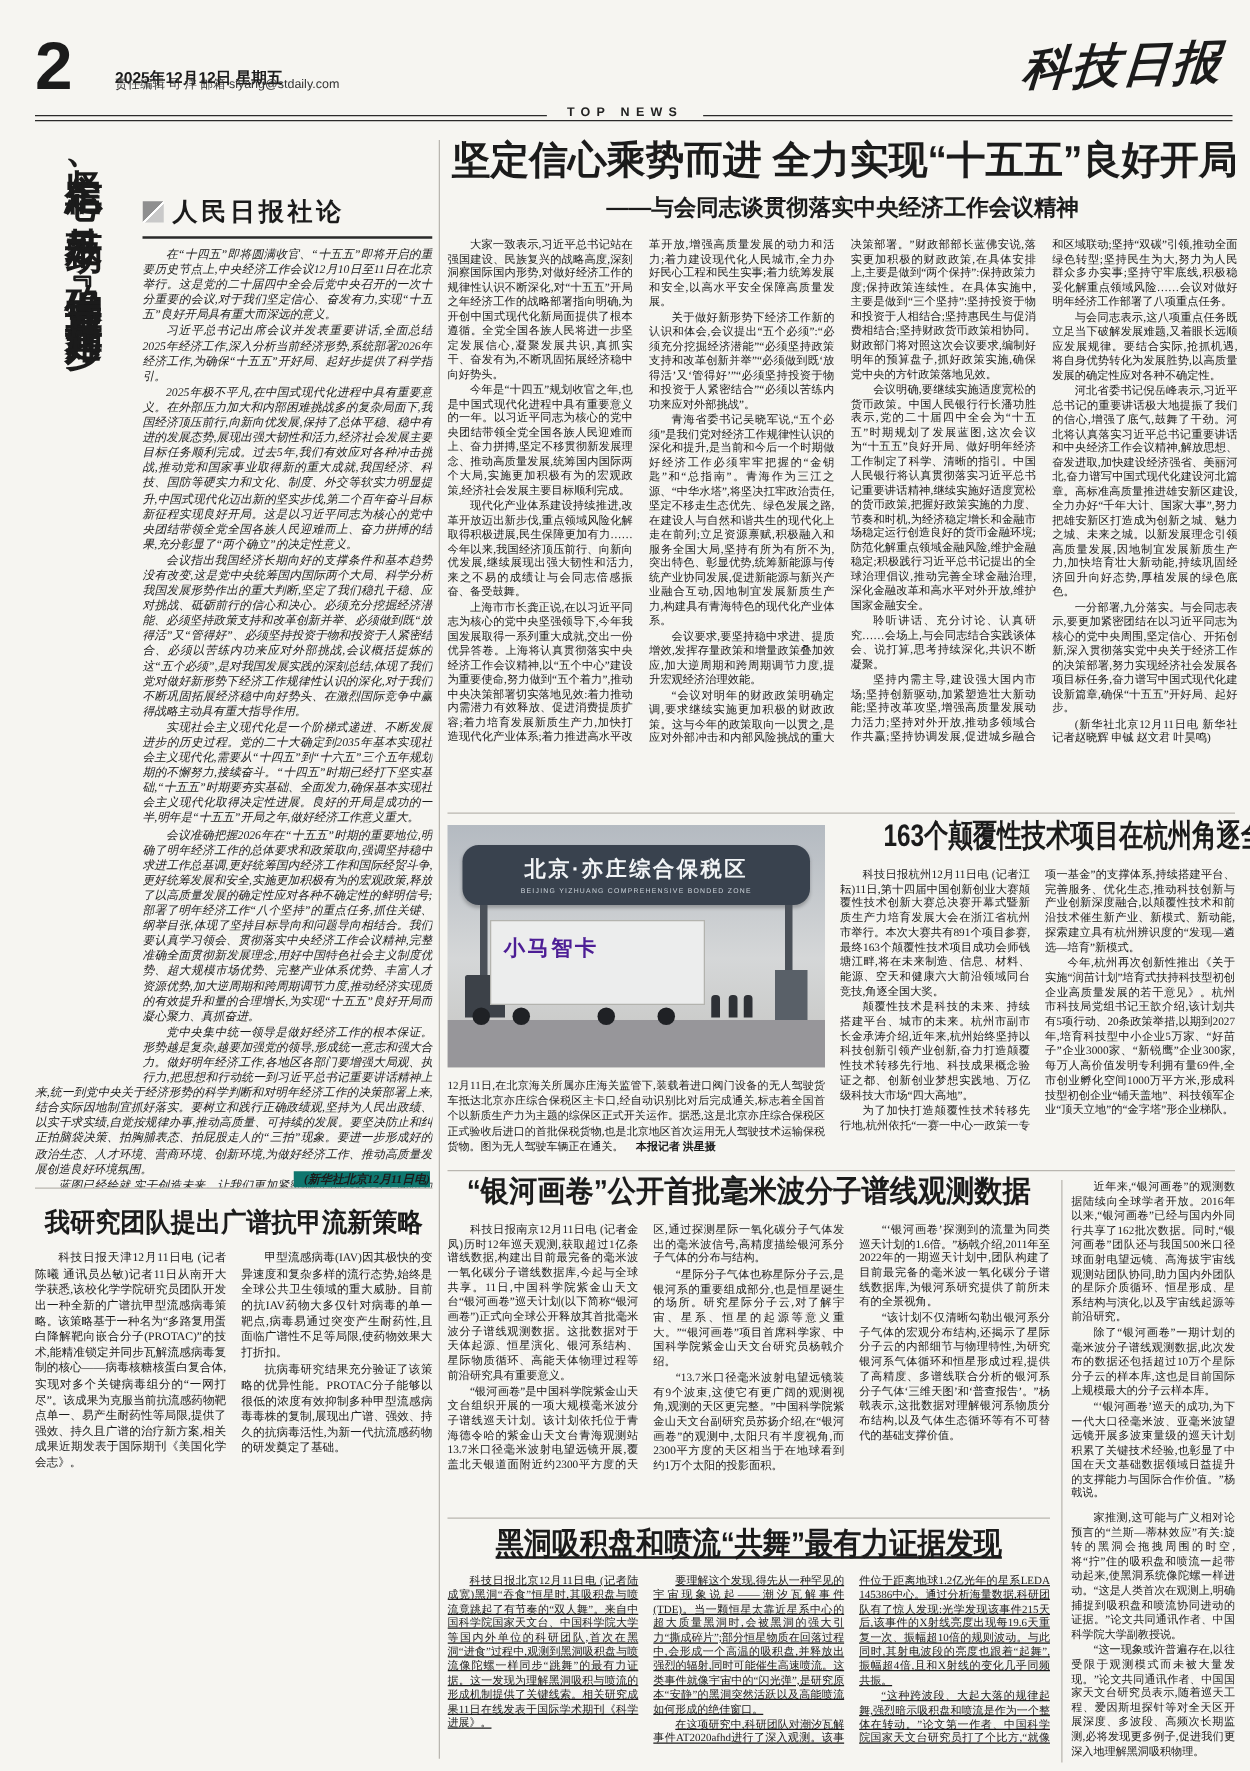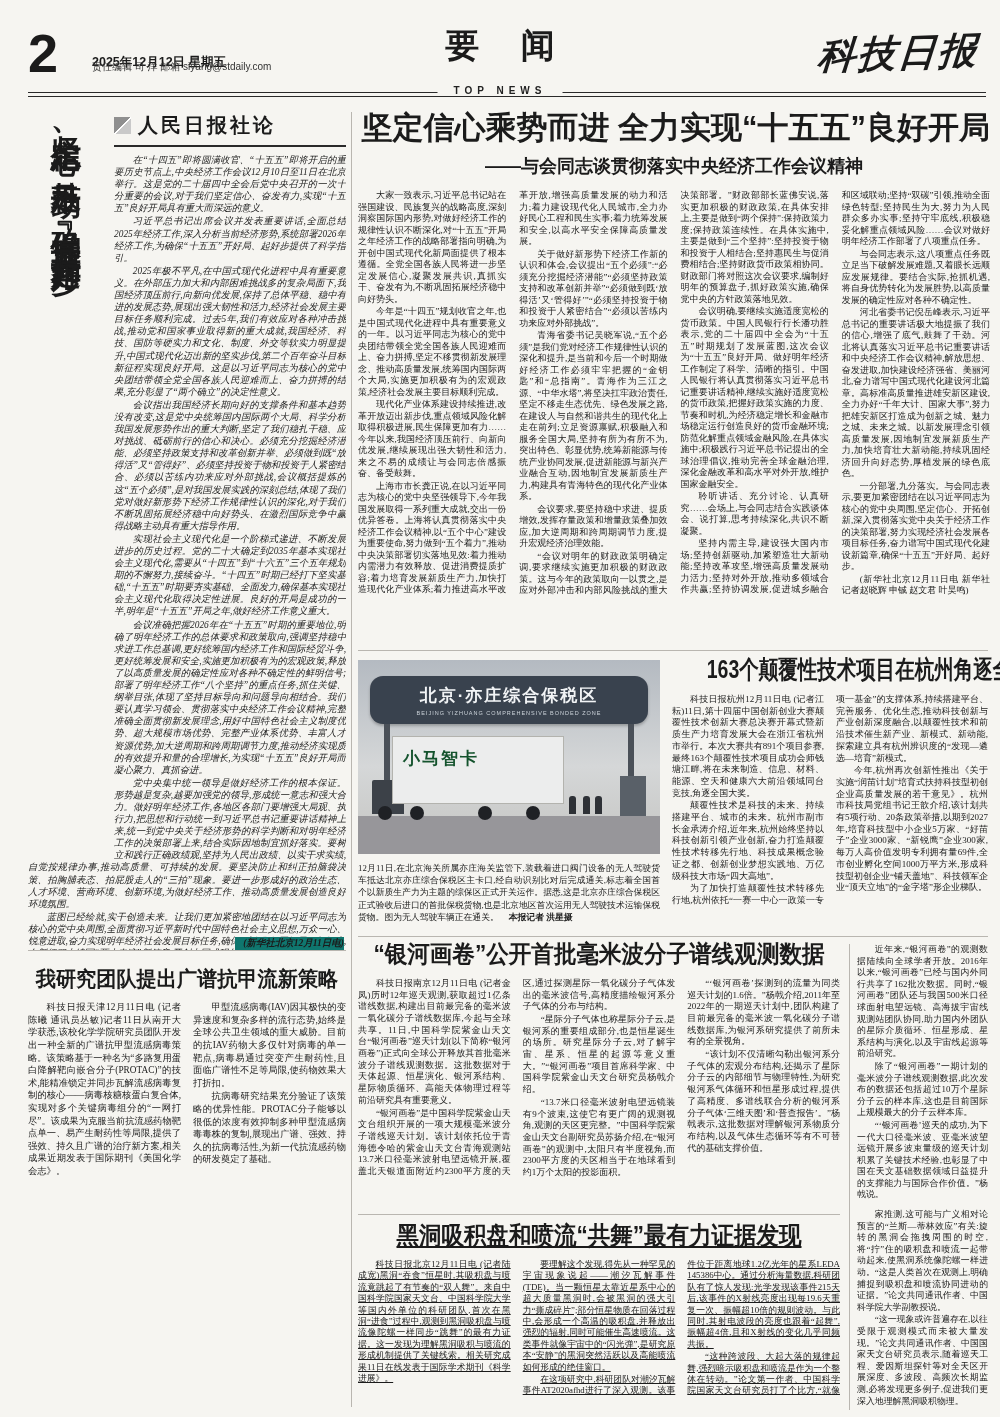--- a/index.html
+++ b/index.html
@@ -24,21 +24,21 @@
   
   .hl { position:absolute; border-top:1px solid #b9b6b0; }
   .vl { position:absolute; border-left:1px solid #b9b6b0; }
   .para { margin:0 0 1px 0; text-indent:2em; }
   .body-text { text-align:justify; }
   
   .editorial { position:absolute; left:28px; top:112px; width:318px; height:838px; overflow:hidden; }
   .v-headline { float:left; width:76px; height:748px; margin-right:10px;
     writing-mode:vertical-rl; text-orientation:upright;
     font:900 30px/76px "Liberation Sans",sans-serif; letter-spacing:3px; }
-  .ed-header { overflow:hidden; border-bottom:2px solid #2a2a2a; padding-bottom:6px; margin-bottom:7px; }
+  .ed-header { overflow:hidden; border-bottom:2px solid #2a2a2a; padding-bottom:6px; margin-bottom:7px;margin-top:44px; }
   .ed-icon { display:inline-block; width:17px; height:17px; vertical-align:-2px; margin-right:7px;
     background:linear-gradient(135deg,#8f8f8f 0 48%,#fff 48% 55%,#c9c9c9 55%); }
   .ed-title { font:900 20px "Liberation Sans",sans-serif; letter-spacing:3px; }
   .ed-body { font-style:italic; font-size:9.4px; line-height:12.1px; }
   .ed-credit { position:absolute; right:2px; bottom:0; background:#0f766e; padding-left:8px;
     font:700 9.5px "Liberation Serif",serif; font-style:italic; }
   
   .main-article { position:absolute; left:358px; top:110px; width:632px; }
   .main-head { text-align:right; font:900 31px/1.15 "Liberation Sans",sans-serif; letter-spacing:0; }
   .main-sub  { text-align:center; font:700 18px/1.2 "Liberation Sans",sans-serif; margin-top:10px; }
@@ -50,21 +50,21 @@
     background:linear-gradient(#b4bac1 0%,#d5d7d8 55%,#c4c4c1 100%); }
   .sign { position:absolute; left:12px; right:12px; top:16px; height:48px; background:#39424e;
     border-radius:13px; display:flex; flex-direction:column; align-items:center; justify-content:center;
     color:#f2f4f6; box-shadow:0 2px 3px rgba(0,0,0,.25); }
   .sign-cn { font:700 17px "Liberation Sans",sans-serif; letter-spacing:2px; }
   .sign-en { font:400 5.5px "Liberation Sans",sans-serif; letter-spacing:1px; color:#ccd3da; margin-top:3px; }
   .post { position:absolute; top:64px; width:6px; height:56px; background:#4a5058; }
   .ground { position:absolute; left:0; right:0; bottom:0; height:38px; background:#97969a; }
   .truck-box { position:absolute; left:34px; bottom:50px; width:170px; height:66px;
     background:#eceded; border:1px solid #b3b3ae; }
-  .truck-logo { position:absolute; left:10px; top:10px; color:#14532d;
+  .truck-logo { position:absolute; left:10px; top:10px; color:#4c1d95;
     font:900 17px "Liberation Sans",sans-serif; letter-spacing:2px; }
   .truck-cab { position:absolute; left:14px; bottom:40px; width:32px; height:34px; background:#3c4148; border-radius:2px 2px 0 0; }
   .wheel { position:absolute; bottom:34px; width:14px; height:14px; background:#1f2125; border-radius:50%; }
   .booth { position:absolute; right:14px; bottom:38px; width:26px; height:40px; background:#596068; }
   .figure { position:absolute; bottom:40px; width:7px; height:18px; background:#2e3136; border-radius:3px 3px 0 0; }
   .caption { margin-top:8px; font-size:8.8px; line-height:12.2px; text-align:justify; }
   .caption-credit { font-weight:700; margin-left:10px; white-space:nowrap; }
   
   .hz-article { position:absolute; left:672px; top:654px; width:316px; }
   .hz-head { text-align:center; white-space:nowrap; font:900 25px/1.2 "Liberation Sans",sans-serif;
@@ -95,21 +95,20 @@
     font-size:9.3px; line-height:12.6px; height:388px; overflow:hidden; }
 </style>
 </head>
 <body>
 
 <div class="page">
 
   <div class="page-num">2</div>
   <div class="ph-date">2025年12月12日 星期五</div>
   <div class="ph-editor">责任编辑 司 洋  邮箱 siyang@stdaily.com</div>
-  <div class="section-cn">要 闻</div>
   <div class="brand">科技日报</div>
   <div class="header-rule"></div>
   <div class="section-en">TOP NEWS</div>
 
   <div class="vl" style="left:351px; top:112px; height:1295px;"></div>
   <div class="hl" style="left:358px; top:650px; width:630px;"></div>
   <div class="hl" style="left:358px; top:936px; width:630px;"></div>
   <div class="hl" style="left:358px; top:1214px; width:482px;"></div>
   <div class="vl" style="left:849px; top:944px; height:466px;"></div>
   <div class="hl" style="left:28px; top:950px; width:318px;"></div>
@@ -137,21 +136,21 @@
     <div class="main-sub">——与会同志谈贯彻落实中央经济工作会议精神</div>
     <div class="main-body body-text">
         <p class="para">大家一致表示,习近平总书记站在强国建设、民族复兴的战略高度,深刻洞察国际国内形势,对做好经济工作的规律性认识不断深化,对“十五五”开局之年经济工作的战略部署指向明确,为开创中国式现代化新局面提供了根本遵循。全党全国各族人民将进一步坚定发展信心,凝聚发展共识,真抓实干、奋发有为,不断巩固拓展经济稳中向好势头。</p>
         <p class="para">今年是“十四五”规划收官之年,也是中国式现代化进程中具有重要意义的一年。以习近平同志为核心的党中央团结带领全党全国各族人民迎难而上、奋力拼搏,坚定不移贯彻新发展理念、推动高质量发展,统筹国内国际两个大局,实施更加积极有为的宏观政策,经济社会发展主要目标顺利完成。</p>
         <p class="para">现代化产业体系建设持续推进,改革开放迈出新步伐,重点领域风险化解取得积极进展,民生保障更加有力……今年以来,我国经济顶压前行、向新向优发展,继续展现出强大韧性和活力,来之不易的成绩让与会同志倍感振奋、备受鼓舞。</p>
         <p class="para">上海市市长龚正说,在以习近平同志为核心的党中央坚强领导下,今年我国发展取得一系列重大成就,交出一份优异答卷。上海将认真贯彻落实中央经济工作会议精神,以“五个中心”建设为重要使命,努力做到“五个着力”,推动中央决策部署切实落地见效:着力推动内需潜力有效释放、促进消费提质扩容;着力培育发展新质生产力,加快打造现代化产业体系;着力推进高水平改革开放,增强高质量发展的动力和活力;着力建设现代化人民城市,全力办好民心工程和民生实事;着力统筹发展和安全,以高水平安全保障高质量发展。</p>
         <p class="para">关于做好新形势下经济工作新的认识和体会,会议提出“五个必须”:“必须充分挖掘经济潜能”“必须坚持政策支持和改革创新并举”“必须做到既‘放得活’又‘管得好’”“必须坚持投资于物和投资于人紧密结合”“必须以苦练内功来应对外部挑战”。</p>
         <p class="para">青海省委书记吴晓军说,“五个必须”是我们党对经济工作规律性认识的深化和提升,是当前和今后一个时期做好经济工作必须牢牢把握的“金钥匙”和“总指南”。青海作为三江之源、“中华水塔”,将坚决扛牢政治责任,坚定不移走生态优先、绿色发展之路,在建设人与自然和谐共生的现代化上走在前列;立足资源禀赋,积极融入和服务全国大局,坚持有所为有所不为,突出特色、彰显优势,统筹新能源与传统产业协同发展,促进新能源与新兴产业融合互动,因地制宜发展新质生产力,构建具有青海特色的现代化产业体系。</p>
         <p class="para">会议要求,要坚持稳中求进、提质增效,发挥存量政策和增量政策叠加效应,加大逆周期和跨周期调节力度,提升宏观经济治理效能。</p>
         <p class="para">“会议对明年的财政政策明确定调,要求继续实施更加积极的财政政策。这与今年的政策取向一以贯之,是应对外部冲击和内部风险挑战的重大决策部署。”财政部部长蓝佛安说,落实更加积极的财政政策,在具体安排上,主要是做到“两个保持”:保持政策力度;保持政策连续性。在具体实施中,主要是做到“三个坚持”:坚持投资于物和投资于人相结合;坚持惠民生与促消费相结合;坚持财政货币政策相协同。财政部门将对照这次会议要求,编制好明年的预算盘子,抓好政策实施,确保党中央的方针政策落地见效。</p>
-        <p class="para">会议明确,要继续实施适度宽松的货币政策。中国人民银行行长潘功胜表示,党的二十届四中全会为“十五五”时期规划了发展蓝图,这次会议为“十五五”良好开局、做好明年经济工作制定了科学、清晰的指引。中国人民银行将认真贯彻落实习近平总书记重要讲话精神,继续实施好适度宽松的货币政策,把握好政策实施的力度、节奏和时机,为经济稳定增长和金融市场稳定运行创造良好的货币金融环境;防范化解重点领域金融风险,在具体实施中;积极践行习近平总书记提出的全球治理倡议,推动完善全球金融治理,深化金融改革和高水平对外开放,维护国家金融安全。</p>
+        <p class="para">会议明确,要继续实施适度宽松的货币政策。中国人民银行行长潘功胜表示,党的二十届四中全会为“十五五”时期规划了发展蓝图,这次会议为“十五五”良好开局、做好明年经济工作制定了科学、清晰的指引。中国人民银行将认真贯彻落实习近平总书记重要讲话精神,继续实施好适度宽松的货币政策,把握好政策实施的力度、节奏和时机,为经济稳定增长和金融市场稳定运行创造良好的货币金融环境;防范化解重点领域金融风险,维护金融稳定;积极践行习近平总书记提出的全球治理倡议,推动完善全球金融治理,深化金融改革和高水平对外开放,维护国家金融安全。</p>
         <p class="para">聆听讲话、充分讨论、认真研究……会场上,与会同志结合实践谈体会、说打算,思考持续深化,共识不断凝聚。</p>
         <p class="para">坚持内需主导,建设强大国内市场;坚持创新驱动,加紧塑造壮大新动能;坚持改革攻坚,增强高质量发展动力活力;坚持对外开放,推动多领域合作共赢;坚持协调发展,促进城乡融合和区域联动;坚持“双碳”引领,推动全面绿色转型;坚持民生为大,努力为人民群众多办实事;坚持守牢底线,积极稳妥化解重点领域风险……会议对做好明年经济工作部署了八项重点任务。</p>
         <p class="para">与会同志表示,这八项重点任务既立足当下破解发展难题,又着眼长远顺应发展规律。要结合实际,抢抓机遇,将自身优势转化为发展胜势,以高质量发展的确定性应对各种不确定性。</p>
         <p class="para">河北省委书记倪岳峰表示,习近平总书记的重要讲话极大地提振了我们的信心,增强了底气,鼓舞了干劲。河北将认真落实习近平总书记重要讲话和中央经济工作会议精神,解放思想、奋发进取,加快建设经济强省、美丽河北,奋力谱写中国式现代化建设河北篇章。高标准高质量推进雄安新区建设,全力办好“千年大计、国家大事”,努力把雄安新区打造成为创新之城、魅力之城、未来之城。以新发展理念引领高质量发展,因地制宜发展新质生产力,加快培育壮大新动能,持续巩固经济回升向好态势,厚植发展的绿色底色。</p>
         <p class="para">一分部署,九分落实。与会同志表示,要更加紧密团结在以习近平同志为核心的党中央周围,坚定信心、开拓创新,深入贯彻落实党中央关于经济工作的决策部署,努力实现经济社会发展各项目标任务,奋力谱写中国式现代化建设新篇章,确保“十五五”开好局、起好步。</p>
         <p class="para">(新华社北京12月11日电 新华社记者赵晓辉 申铖 赵文君 叶昊鸣)</p>
       </div>
   </section>
 
   <section class="bz-left">

